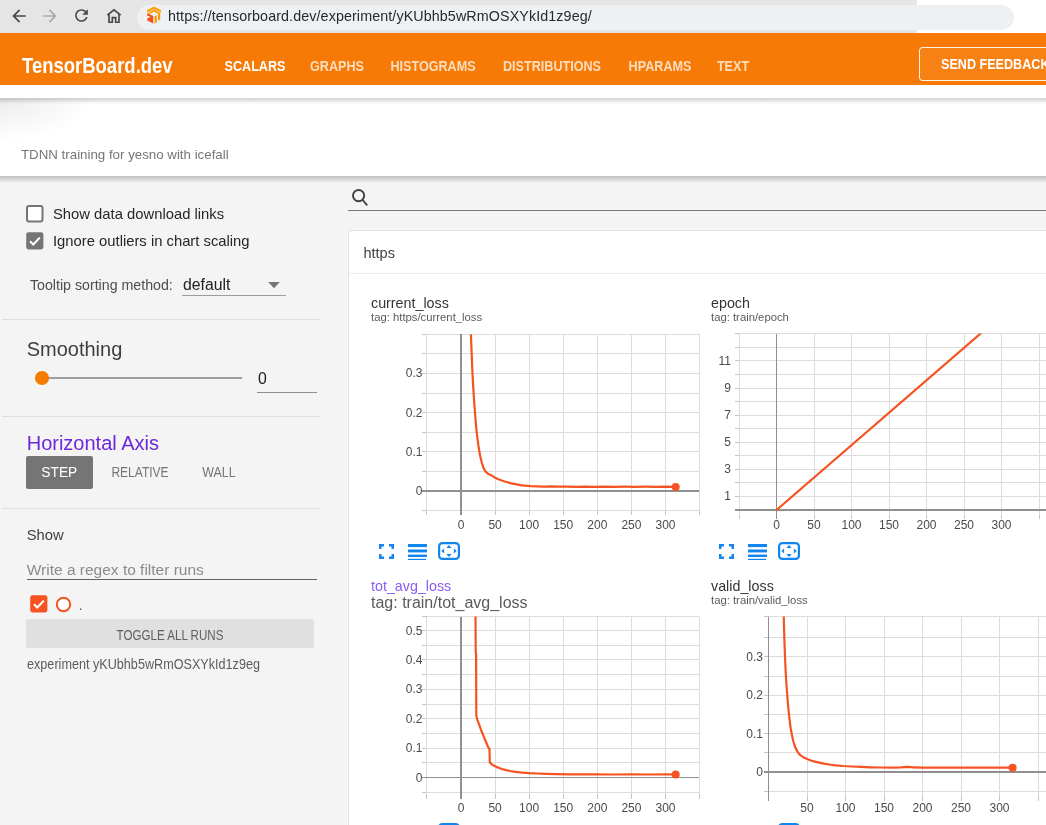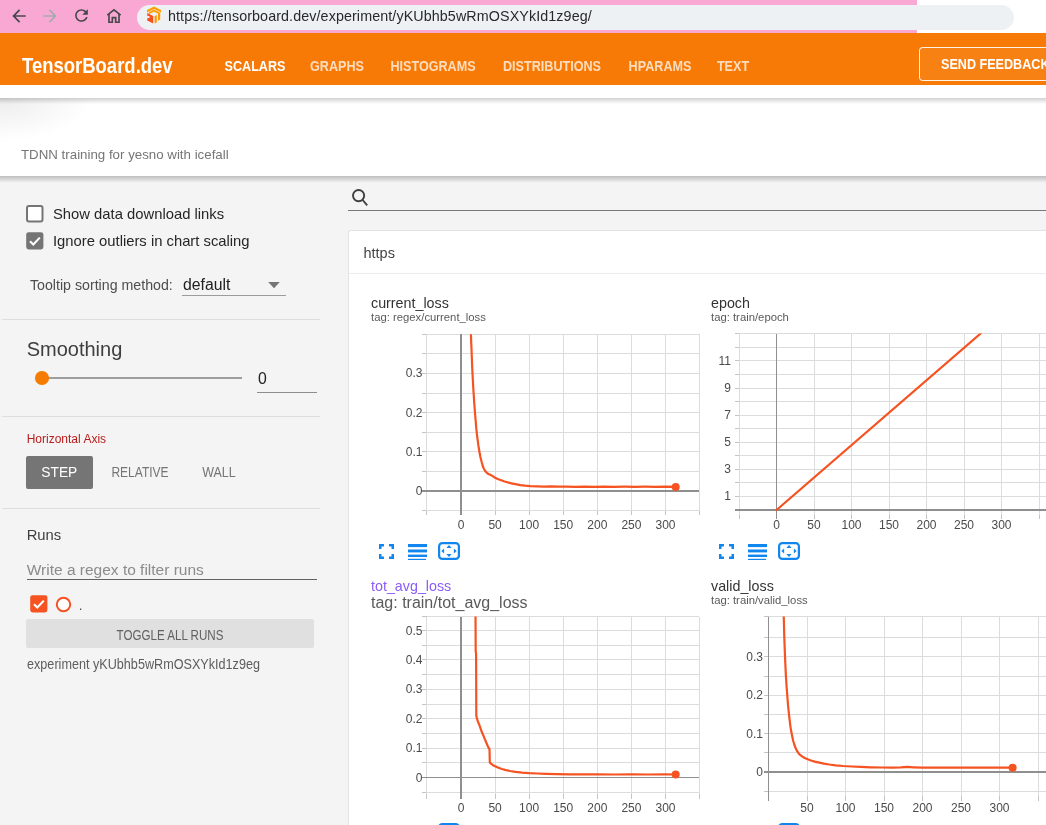--- a/index.html
+++ b/index.html
@@ -1,19 +1,19 @@
 <!DOCTYPE html>
 <html><head><meta charset="utf-8"><style>
 html,body{margin:0;padding:0}
 body{width:1046px;height:825px;position:relative;overflow:hidden;background:#fff;
  font-family:"Liberation Sans",sans-serif;-webkit-font-smoothing:antialiased}
 .abs{position:absolute}
 .txt{position:absolute;line-height:1;white-space:nowrap}
 </style></head><body>
-<div class="abs" style="left:0;top:0;width:917px;height:33px;background:#f9a8d4">
+<div class="abs" style="left:0;top:0;width:917px;height:33px;background:#e5e5e5">
 <svg class="abs" style="left:9px;top:6px" width="20" height="20" viewBox="0 0 24 24" fill="#46474a">
       <path d="M20 11H7.83l5.59-5.59L12 4l-8 8 8 8 1.41-1.41L7.83 13H20v-2z"></path>
     </svg>
 <svg class="abs" style="left:40px;top:6px" width="20" height="20" viewBox="0 0 24 24" fill="#a6aab0">
       <path d="M12 4l-1.41 1.41L16.17 11H4v2h12.17l-5.58 5.59L12 20l8-8z"></path>
     </svg>
 <svg class="abs" style="left:72px;top:6px" width="19" height="19" viewBox="0 0 24 24" fill="#46474a">
       <path d="M17.65 6.35C16.2 4.9 14.21 4 12 4c-4.42 0-7.99 3.58-7.99 8s3.57 8 7.99 8c3.73 0 6.84-2.55 7.73-6h-2.08c-.82 2.33-3.04 4-5.65 4-3.31 0-6-2.69-6-6s2.69-6 6-6c1.66 0 3.14.69 4.22 1.78L13 11h7V4l-2.35 2.35z"></path>
     </svg>
 <svg class="abs" style="left:104px;top:6px" width="20" height="20" viewBox="0 0 24 24" fill="none" stroke="#46474a" stroke-width="2">
@@ -65,27 +65,27 @@
       <path d="M1.2 1 L12.8 1 L7 7.3 Z" fill="#757575"></path>
     </svg>
     <div class="abs" style="left:182px;top:119px;width:104px;height:1px;background:#9c9c9c"></div>
     <div class="abs" style="left:2px;top:142.5px;width:318px;height:1px;background:#dedede"></div>
     <div class="txt" style="left:26.7px;top:163px;font-size:20px;color:#3e3e3e">Smoothing</div>
     <div class="abs" style="left:42px;top:201.3px;width:200px;height:2px;background:#9e9e9e"></div>
     <div class="abs" style="left:35px;top:195.4px;width:13.6px;height:13.6px;border-radius:50%;background:#f57c00"></div>
     <div class="txt" style="left:258px;top:194.5px;font-size:15.8px;color:#212121">0</div>
     <div class="abs" style="left:256.8px;top:216px;width:60px;height:1px;background:#8d8d8d"></div>
     <div class="abs" style="left:2px;top:239.5px;width:318px;height:1px;background:#dedede"></div>
-    <div class="txt" style="left:26.7px;top:256.5px;font-size:12px;color:#b91c1c">Horizontal Axis</div>
+    <div class="txt" style="left:26.7px;top:256.5px;font-size:20px;color:#6d28d9">Horizontal Axis</div>
     <div class="abs" style="left:26px;top:280.4px;width:66.7px;height:32.5px;background:#757575;border-radius:2px"></div>
     <div class="txt" style="left:59.3px;top:290px;transform:translateX(-50%);font-size:13.8px;color:#fff">STEP</div>
     <div class="txt" style="left:139.7px;top:290px;transform:translateX(-50%) scaleX(.87);font-size:13.8px;color:#757575">RELATIVE</div>
     <div class="txt" style="left:218.6px;top:290px;transform:translateX(-50%) scaleX(.9);font-size:13.8px;color:#757575">WALL</div>
     <div class="abs" style="left:2px;top:331.5px;width:318px;height:1px;background:#dedede"></div>
-    <div class="txt" style="left:26.7px;top:352px;font-size:14.8px;color:#3e3e3e">Runs</div>
+    <div class="txt" style="left:26.7px;top:352px;font-size:14.8px;color:#3e3e3e">Show</div>
     <div class="txt" style="left:26.7px;top:386.3px;font-size:15.5px;color:#8b8b8b">Write a regex to filter runs</div>
     <div class="abs" style="left:26.7px;top:402.5px;width:290.3px;height:1px;background:#616161"></div>
     <svg class="abs" style="left:30.2px;top:419.0px" width="18" height="18" viewBox="0 0 18 18">
       <rect x="0.2" y="0.2" width="17.2" height="17.2" rx="2.4" fill="#f55321"></rect>
       <path d="M4 9.2 L7.3 12.5 L13.8 5.6" fill="none" stroke="#fff" stroke-width="2.1"></path>
     </svg>
     <svg class="abs" style="left:55.4px;top:419.6px" width="17" height="17" viewBox="0 0 17 17">
       <circle cx="8.5" cy="8.5" r="6.7" fill="#fff" stroke="#f55321" stroke-width="2"></circle>
     </svg>
     <div class="txt" style="left:78.9px;top:424px;font-size:12px;color:#3e3e3e">.</div>
@@ -95,21 +95,21 @@
 <svg class="abs" style="left:351.5px;top:12.5px" width="16" height="18" viewBox="0 0 16 18" fill="none" stroke="#3f3f3f" stroke-width="1.9">
       <circle cx="6.6" cy="6.6" r="5.6"></circle>
       <line x1="10.7" y1="11" x2="15.2" y2="16.3"></line>
     </svg>
 <div class="abs" style="left:348px;top:34.3px;width:698px;height:1px;background:#787878"></div>
 <div class="abs" style="left:347.5px;top:53.5px;width:699px;height:596px;background:#fff;border:1px solid #e3e3e3;border-right:none;border-bottom:none;border-radius:3px 0 0 0"></div>
 <div class="txt" style="left:363.5px;top:70px;font-size:14.5px;color:#424242">https</div>
 <div class="abs" style="left:348.5px;top:96.5px;width:697.5px;height:1px;background:#ebebeb"></div>
 </div>
 <div class="txt" style="left:371px;top:296px;font-size:14.3px;color:#333">current_loss</div>
-<div class="txt" style="left:371px;top:312.3px;font-size:11.3px;color:#5a5a5a">tag: regex/current_loss</div>
+<div class="txt" style="left:371px;top:312.3px;font-size:11.3px;color:#5a5a5a">tag: https/current_loss</div>
 <div class="txt" style="left:711px;top:296px;font-size:14.3px;color:#333">epoch</div>
 <div class="txt" style="left:711px;top:312.3px;font-size:11.3px;color:#5a5a5a">tag: train/epoch</div>
 <div class="txt" style="left:371px;top:578.5px;font-size:14.3px;color:#8b5cf6">tot_avg_loss</div>
 <div class="txt" style="left:371px;top:594.8px;font-size:16px;color:#5a5a5a">tag: train/tot_avg_loss</div>
 <div class="txt" style="left:711px;top:578.5px;font-size:14.3px;color:#333">valid_loss</div>
 <div class="txt" style="left:711px;top:594.8px;font-size:11.3px;color:#5a5a5a">tag: train/valid_loss</div>
 <svg class="abs" style="left:390px;top:325px" width="320" height="213" viewBox="390 325 320 213">
     <defs>
       <clipPath id="c390_325">
         <rect x="426.9" y="334.2" width="272.5" height="176.60000000000002"></rect>

